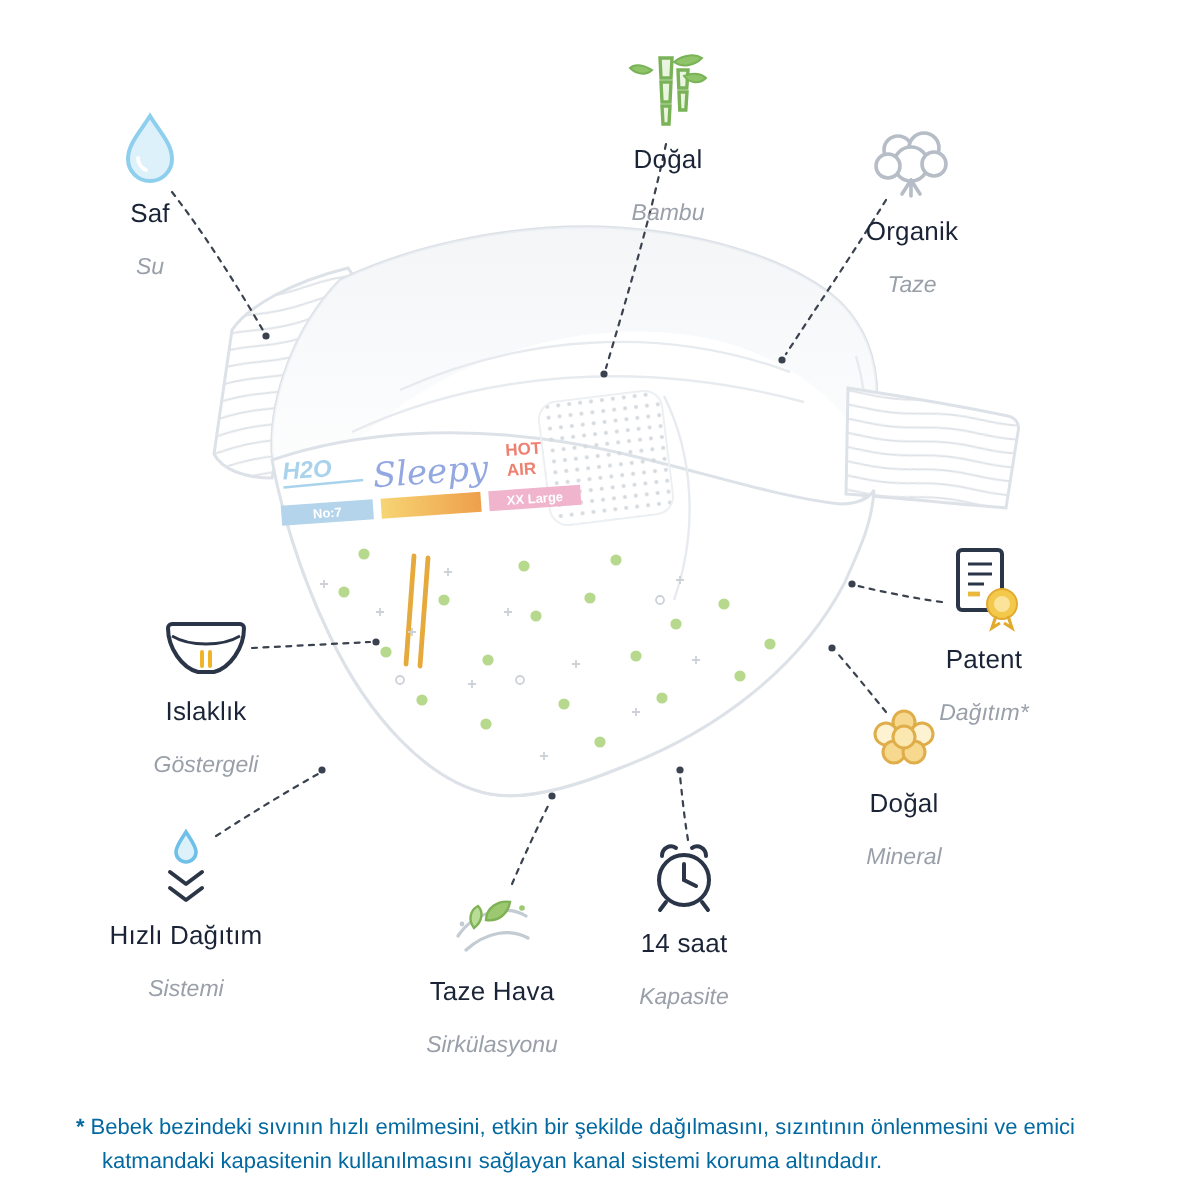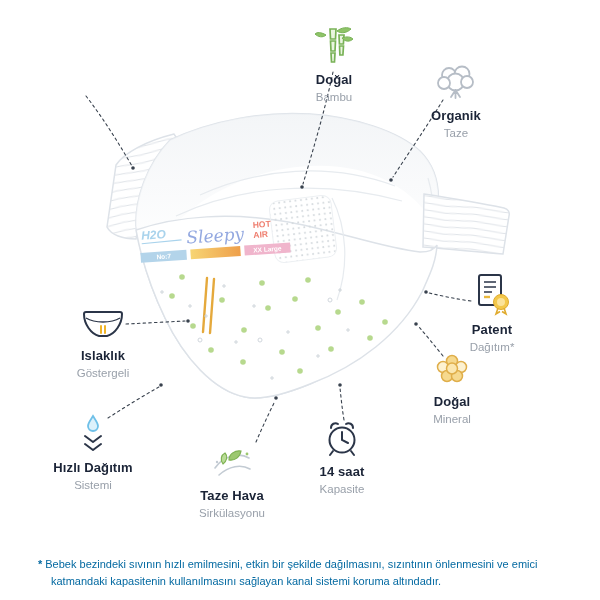--- a/index.html
+++ b/index.html
@@ -1,22 +1,22 @@
 <!DOCTYPE html>
 <html><head>
 <meta charset="utf-8">
 <style>
   * { margin:0; padding:0; box-sizing:border-box; }
   html,body { width:600px; height:600px; background:#fff; font-family:"Liberation Sans", sans-serif; }
   .stage { position:relative; width:600px; height:600px; background:#fff; overflow:hidden; }
   .overlay { position:absolute; left:0; top:0; }
   .callout { position:absolute; width:130px; display:flex; flex-direction:column; align-items:center; text-align:center; transform:translateX(-50%); z-index:5; }
   .callout .icon { margin-bottom:6px; line-height:0; }
-  .callout .t { font-size:13px; font-weight:bold; color:#1b2437; letter-spacing:.1px; }
-  .callout .s { font-size:11.5px; color:#99a0aa; margin-top:4px; }
+  .callout .t { font-size:13px; font-weight:normal; color:#1b2437; letter-spacing:.1px; }
+  .callout .s { font-size:11.5px; color:#99a0aa; margin-top:14px;font-style:italic; }
   .footnote { position:absolute; left:38px; right:26px; top:556px; font-size:11px; line-height:1.5; color:#0369a1; font-weight:500; padding-left:13px; text-indent:-13px; z-index:5; }
   .footnote .marker { font-weight:800; margin-right:3px; }
 </style>
 </head>
 <body>
 
 <div class="stage">
 
   <svg class="overlay" width="600" height="600" viewBox="0 0 600 600">
     <defs>
@@ -141,20 +141,30 @@
         <circle cx="391" cy="180" r="1.8"></circle>
       <circle cx="426" cy="292" r="1.8"></circle>
         <circle cx="416" cy="324" r="1.8"></circle>
         <circle cx="340" cy="385" r="1.8"></circle>
       <circle cx="276" cy="398" r="1.8"></circle>
         <circle cx="161" cy="385" r="1.8"></circle>
         <circle cx="188" cy="321" r="1.8"></circle>
     </g>
   </svg>
 
+  <div class="callout" style="left:75px; top:55px;">
+    <span class="icon">
+      <svg width="34" height="38" viewBox="0 0 34 38">
+        <path d="M17 3 C22 11 28 17 28 24.5 A11 11 0 1 1 6 24.5 C6 17 12 11 17 3 Z" fill="#ddf1fb" stroke="#8ecfee" stroke-width="2"></path>
+        <path d="M11 24 a6.5 6.5 0 0 0 4 6" fill="none" stroke="#ffffff" stroke-width="2" stroke-linecap="round"></path>
+      </svg>
+    </span>
+    <div class="t">Saf</div>
+    <div class="s">Su</div>
+  </div>
 
   <div class="callout" style="left:334px; top:24px;">
     <span class="icon">
       <svg width="44" height="42" viewBox="0 0 44 42">
         <g stroke="#79b257" stroke-width="1.7" fill="#eaf5e0">
           <path d="M18 5 h6 l-.5 10 h-5 Z"></path>
             <path d="M18.5 17 h5 l-.5 10 h-4 Z"></path>
             <path d="M19 29 h4 l-.5 9 h-3 Z"></path>
           <path d="M27 11 h5 l-.6 9 h-4 Z"></path>
             <path d="M27.5 22 h4 l-.6 9 h-3 Z"></path>
@@ -226,21 +236,21 @@
         <path d="M19 14 v8 l6 3" fill="none" stroke="#2b3548" stroke-width="2" stroke-linecap="round"></path>
         <path d="M8 10 C8 6 12 4 15 6" fill="none" stroke="#2b3548" stroke-width="2" stroke-linecap="round"></path>
         <path d="M30 10 C30 6 26 4 23 6" fill="none" stroke="#2b3548" stroke-width="2" stroke-linecap="round"></path>
         <path d="M10 33 l-3 4 M28 33 l3 4" stroke="#2b3548" stroke-width="2" stroke-linecap="round"></path>
       </svg>
     </span>
     <div class="t">14 saat</div>
     <div class="s">Kapasite</div>
   </div>
 
-  <div class="callout" style="left:232px; top:444px;">
+  <div class="callout" style="left:246px; top:444px;">
     <span class="icon">
       <svg width="46" height="38" viewBox="0 0 46 38">
         <path d="M6 24 C14 12 30 8 40 14" fill="none" stroke="#c3cbd3" stroke-width="1.6" stroke-linecap="round"></path>
         <path d="M10 31 C20 22 32 20 41 25" fill="none" stroke="#c3cbd3" stroke-width="1.6" stroke-linecap="round"></path>
         <path d="M20 16 C20 10 26 6 32 7 C31 13 26 17 20 16 Z" fill="#9cc86f" stroke="#7fb254" stroke-width="1.2"></path>
         <path d="M14 20 C11 16 12 11 16 9 C19 12 18 17 14 20 Z" fill="#b9dc96" stroke="#7fb254" stroke-width="1.2"></path>
         <circle cx="38" cy="10" r="1.4" fill="#9cc86f"></circle>
           <circle cx="8" cy="18" r="1.2" fill="#c3cbd3"></circle>
       </svg>
     </span>

